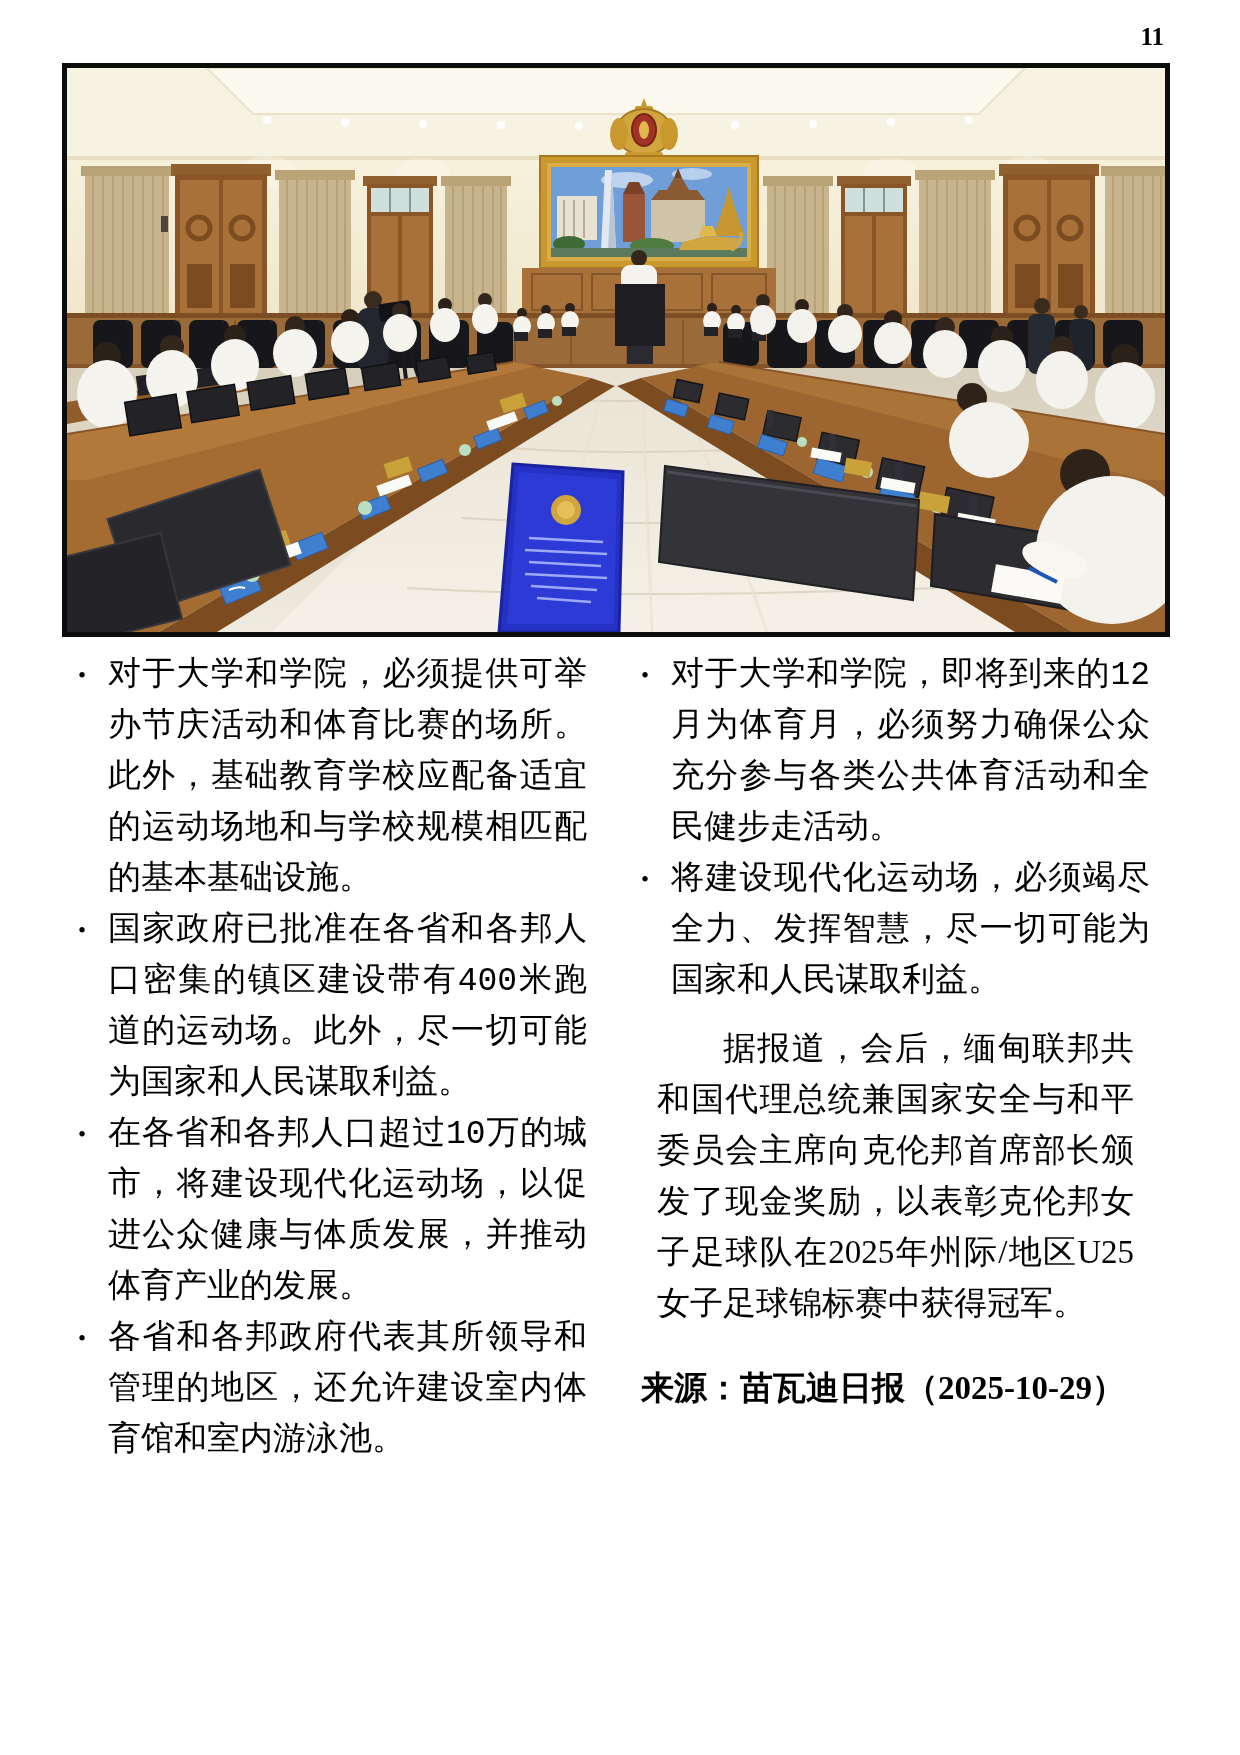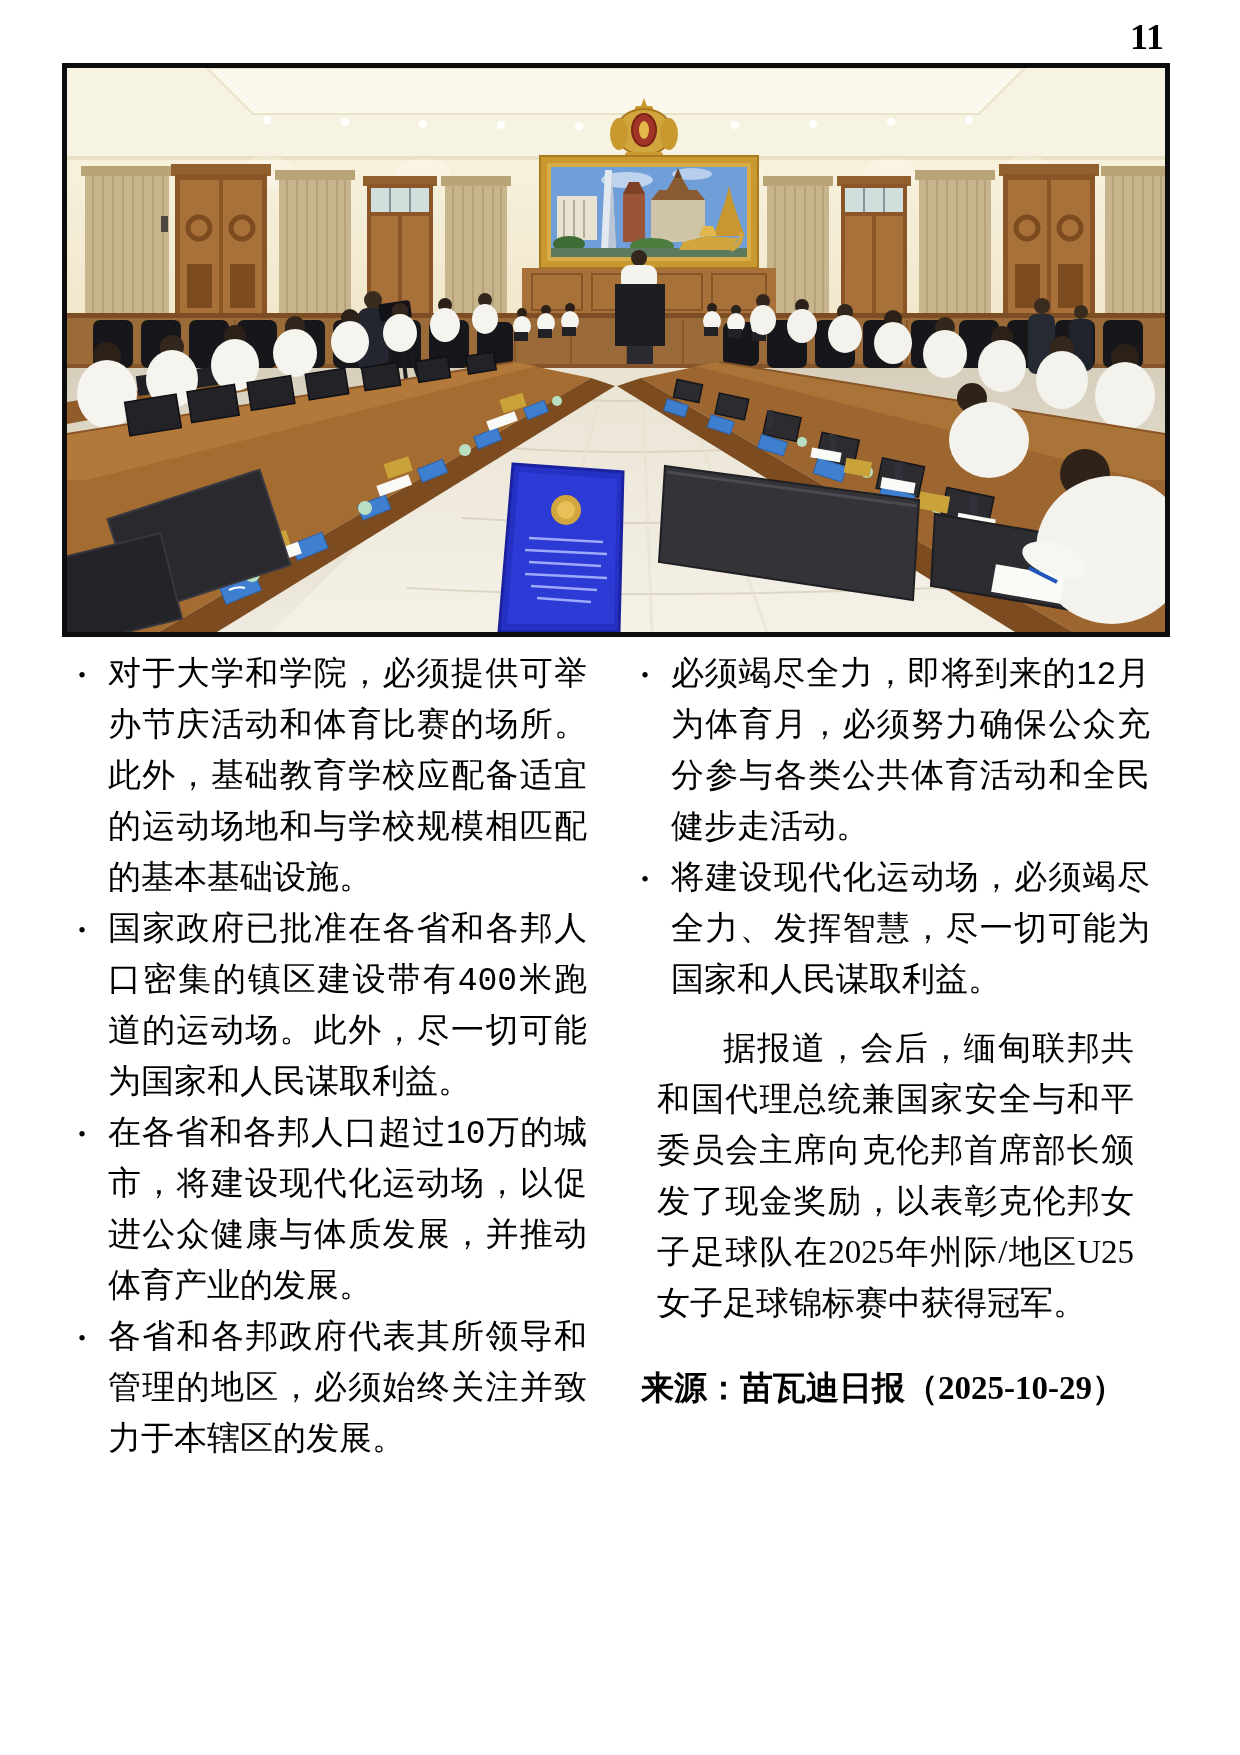--- a/index.html
+++ b/index.html
@@ -6,21 +6,21 @@
   .page{
     position:relative;
     width:1240px;height:1755px;
     background:#ffffff;
     font-family:"Liberation Serif","DejaVu Serif",serif;
     color:#000;
     overflow:hidden;
   }
   .page-number{
     position:absolute;top:22px;right:76px;
-    font-size:36px;font-weight:bold;line-height:30px;
+    font-size:25px;font-weight:bold;line-height:30px;
   }
   .photo{
     position:absolute;left:62px;top:63px;
     width:1098px;height:564px;
     border:5px solid #0d0d0d;
     margin:0;padding:0;
     background:#efe8d4;
   }
   .photo svg{display:block;width:100%;height:100%;}
   .content{
@@ -602,27 +602,27 @@
       <div class="bullet-item">
         <span class="marker">•</span>
         <div class="btext">国家政府已批准在各省和各邦人口密集的镇区建设带有400米跑道的运动场。此外，尽一切可能为国家和人民谋取利益。</div>
       </div>
       <div class="bullet-item">
         <span class="marker">•</span>
         <div class="btext">在各省和各邦人口超过10万的城市，将建设现代化运动场，以促进公众健康与体质发展，并推动体育产业的发展。</div>
       </div>
       <div class="bullet-item">
         <span class="marker">•</span>
-        <div class="btext">各省和各邦政府代表其所领导和管理的地区，必须始终关注并致力于本辖区的发展。</div>
+        <div class="btext">各省和各邦政府代表其所领导和管理的地区，还允许建设室内体育馆和室内游泳池。</div>
       </div>
     </div>
     <div class="column">
       <div class="bullet-item">
         <span class="marker">•</span>
-        <div class="btext">必须竭尽全力，即将到来的12月为体育月，必须努力确保公众充分参与各类公共体育活动和全民健步走活动。</div>
+        <div class="btext">对于大学和学院，即将到来的12月为体育月，必须努力确保公众充分参与各类公共体育活动和全民健步走活动。</div>
       </div>
       <div class="bullet-item">
         <span class="marker">•</span>
         <div class="btext">将建设现代化运动场，必须竭尽全力、发挥智慧，尽一切可能为国家和人民谋取利益。</div>
       </div>
       <p class="report">据报道，会后，缅甸联邦共和国代理总统兼国家安全与和平委员会主席向克伦邦首席部长颁发了现金奖励，以表彰克伦邦女子足球队在2025年州际/地区U25女子足球锦标赛中获得冠军。</p>
       <p class="source">来源：苗瓦迪日报（2025-10-29）</p>
     </div>
   </div>
 

